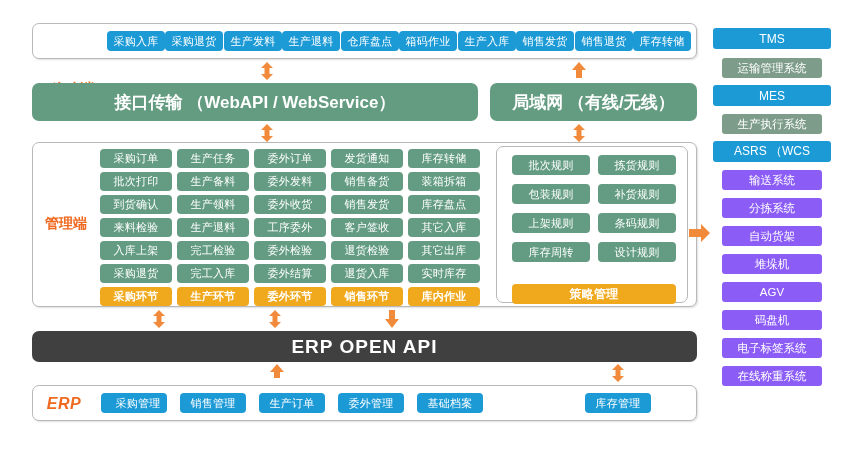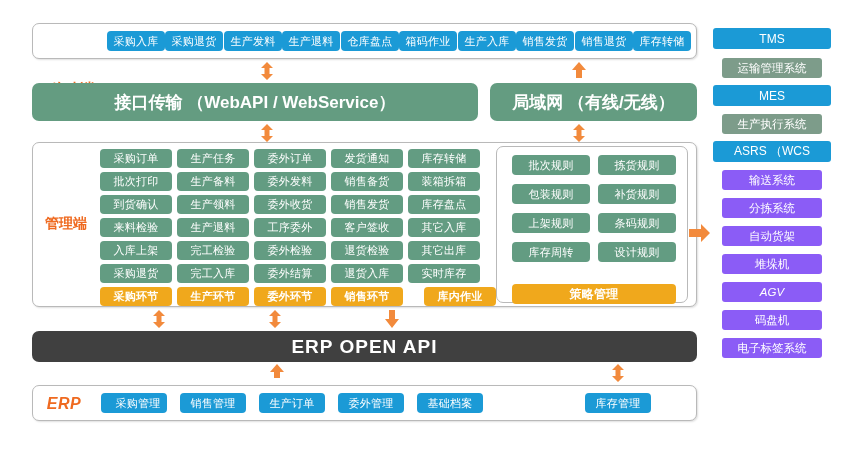--- a/index.html
+++ b/index.html
@@ -158,21 +158,21 @@
   <div class="chip green" style="left:331px;top:241px;width:72px;height:19px;">退货检验</div>
   <div class="chip green" style="left:331px;top:264px;width:72px;height:19px;">退货入库</div>
   <div class="chip orange" style="left:331px;top:287px;width:72px;height:19px;">销售环节</div>
 
   <div class="chip green" style="left:408px;top:149px;width:72px;height:19px;">库存转储</div>
   <div class="chip green" style="left:408px;top:172px;width:72px;height:19px;">装箱拆箱</div>
   <div class="chip green" style="left:408px;top:195px;width:72px;height:19px;">库存盘点</div>
   <div class="chip green" style="left:408px;top:218px;width:72px;height:19px;">其它入库</div>
   <div class="chip green" style="left:408px;top:241px;width:72px;height:19px;">其它出库</div>
   <div class="chip green" style="left:408px;top:264px;width:72px;height:19px;">实时库存</div>
-  <div class="chip orange" style="left:408px;top:287px;width:72px;height:19px;margin-left:16px;">库内作业</div>
+  <div class="chip orange" style="left:408px;top:287px;width:72px;height:19px;">库内作业</div>
 
   <div class="subpanel" style="left:496px;top:146px;width:192px;height:157px;"></div>
 
   <div class="chip green" style="left:512px;top:155px;width:78px;height:20px;">批次规则</div>
   <div class="chip green" style="left:512px;top:184px;width:78px;height:20px;">包装规则</div>
   <div class="chip green" style="left:512px;top:213px;width:78px;height:20px;">上架规则</div>
   <div class="chip green" style="left:512px;top:242px;width:78px;height:20px;">库存周转</div>
 
   <div class="chip green" style="left:598px;top:155px;width:78px;height:20px;">拣货规则</div>
   <div class="chip green" style="left:598px;top:184px;width:78px;height:20px;">补货规则</div>
@@ -231,23 +231,24 @@
 
   <div class="rchip hdr" style="left:713px;top:85px;width:118px;height:21px;">MES</div>
   <div class="rchip sub" style="left:722px;top:114px;width:100px;height:20px;">生产执行系统</div>
 
   <div class="rchip hdr" style="left:713px;top:141px;width:118px;height:21px;">ASRS （WCS</div>
 
   <div class="rchip org" style="left:722px;top:170px;width:100px;height:20px;">输送系统</div>
   <div class="rchip org" style="left:722px;top:198px;width:100px;height:20px;">分拣系统</div>
   <div class="rchip org" style="left:722px;top:226px;width:100px;height:20px;">自动货架</div>
   <div class="rchip org" style="left:722px;top:254px;width:100px;height:20px;">堆垛机</div>
-  <div class="rchip org" style="left:722px;top:282px;width:100px;height:20px;font-style:italic;">AGV</div>
+  <div class="rchip org" style="left:722px;top:282px;width:100px;height:20px;">AGV</div>
   <div class="rchip org" style="left:722px;top:310px;width:100px;height:20px;">码盘机</div>
   <div class="rchip org" style="left:722px;top:338px;width:100px;height:20px;">电子标签系统</div>
+  <div class="rchip org" style="left:722px;top:366px;width:100px;height:20px;">在线称重系统</div>
 
 <div class="chip blue" style="left: 107px; top: 31px; width: 58px; height: 20px;">采购入库</div>
     <div class="chip blue" style="left: 165px; top: 31px; width: 58px; height: 20px;">采购退货</div>
     <div class="chip blue" style="left: 224px; top: 31px; width: 58px; height: 20px;">生产发料</div>
     <div class="chip blue" style="left: 282px; top: 31px; width: 58px; height: 20px;">生产退料</div>
     <div class="chip blue" style="left: 341px; top: 31px; width: 58px; height: 20px;">仓库盘点</div>
     <div class="chip blue" style="left: 399px; top: 31px; width: 58px; height: 20px;">箱码作业</div>
     <div class="chip blue" style="left: 458px; top: 31px; width: 58px; height: 20px;">生产入库</div>
     <div class="chip blue" style="left: 516px; top: 31px; width: 58px; height: 20px;">销售发货</div>
     <div class="chip blue" style="left: 575px; top: 31px; width: 58px; height: 20px;">销售退货</div>

